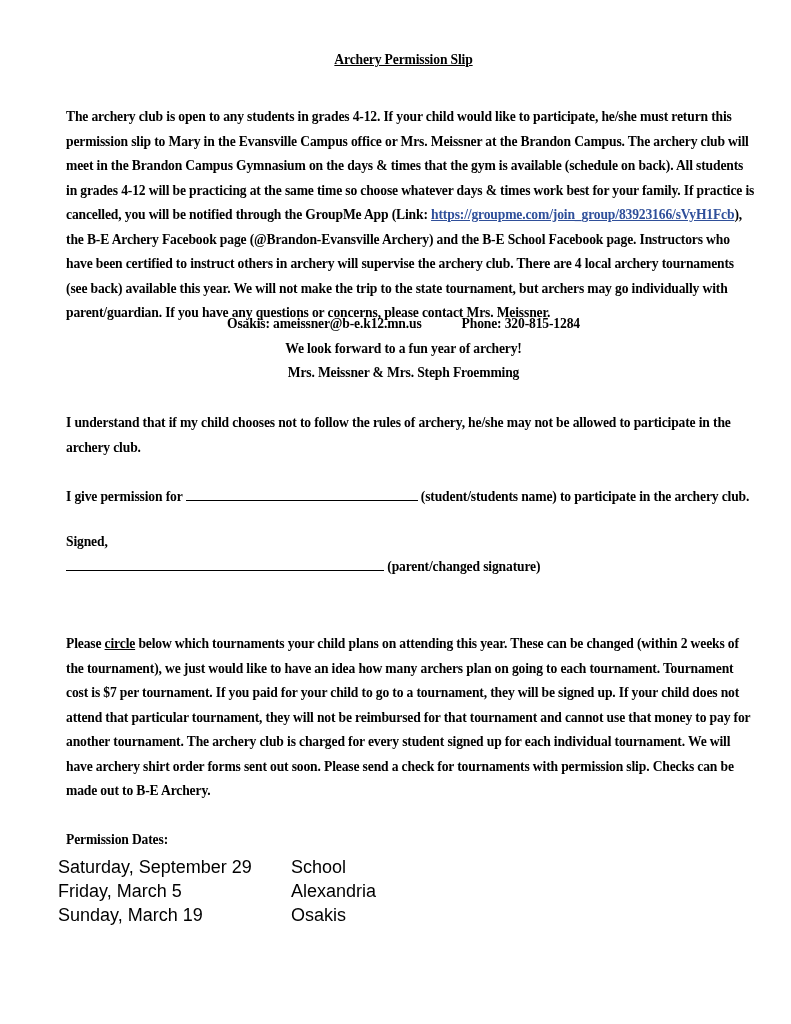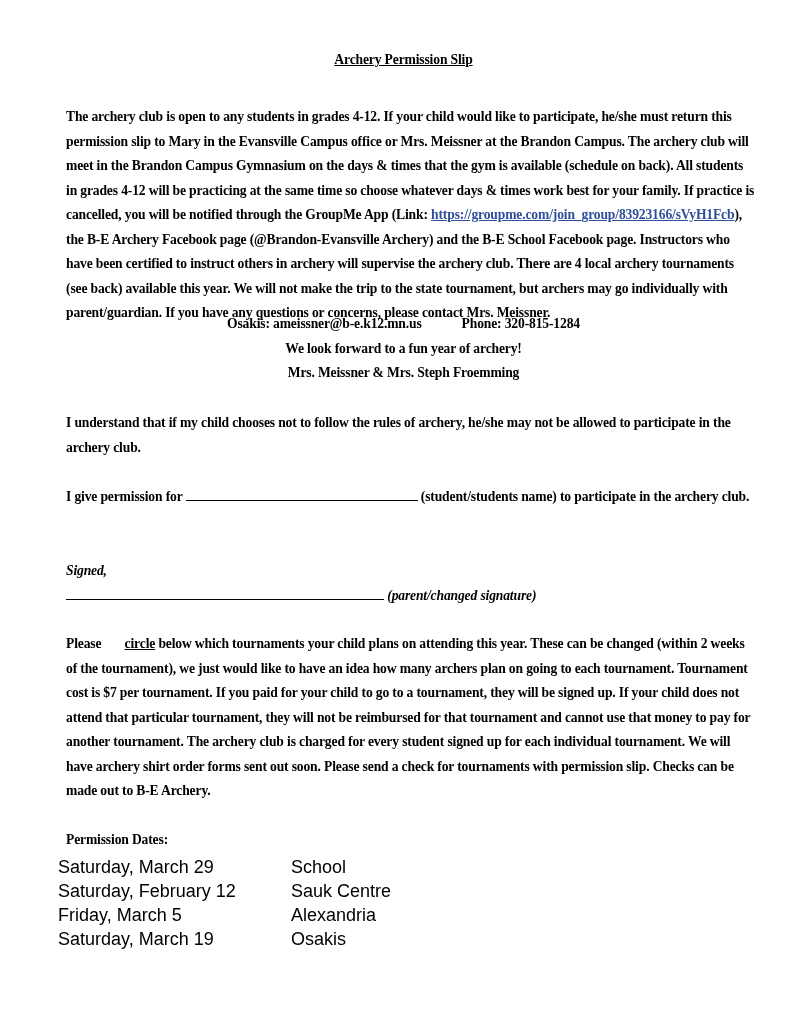--- a/index.html
+++ b/index.html
@@ -9,24 +9,24 @@
   .title { position: absolute; top: 52px; left: 0; width: 791px; text-align: center; text-decoration: underline; }
   .para { position: absolute; left: 58px; width: 690px; line-height: 24.5px; margin: 0; }
   .p1 { top: 59px; margin-top: 46px; }
   .center { position: absolute; left: 0; width: 791px; text-align: center; }
   .email-line { top: 316px; }
   .email-line .gap { display: inline-block; width: 40px; }
   .fwd { top: 341px; }
   .sig { top: 365px; }
   .p2 { top: 411px; }
   .p3 { top: 485px; }
-  .p4 { top: 559px; font-style: italic; }
+  .p4 { top: 530px; }
   .p5 { top: 632px; }
   .link { color: #2f4f9a; text-decoration: underline; }
-  .u { text-decoration: underline; margin-left: 20px; }
+  .u { text-decoration: underline; }
   .blank { display: inline-block; border-bottom: 1.3px solid #000; height: 12px; vertical-align: baseline; }
   .blank-student { width: 232px; }
   .blank-sig { width: 318px; }
   .td-head { position: absolute; left: 58px; top: 832px; }
   .dates { position: absolute; left: 58px; top: 855px; font-family: "Liberation Sans", sans-serif; font-size: 18px; line-height: 24px; }
   .date-row { display: flex; }
   .date-row .d { width: 233px; }
 </style>
 </head>
 <body>
@@ -48,30 +48,26 @@
   <p class="para p2 serif">I understand that if my child chooses not to follow the rules of archery, he/she may not be allowed to participate in the archery club.</p>
 
   <p class="para p4 serif"><span>Signed,</span><br><span class="blank blank-sig"></span><span> (parent/changed signature)</span></p>
 
   <p class="para p5 serif"><span>Please </span><span class="u">circle</span><span> below which tournaments your child plans on attending this year. These can be changed (within 2 weeks of the tournament), we just would like to have an idea how many archers plan on going to each tournament.  Tournament cost is $7 per tournament.  If you paid for your child to go to a tournament, they will be signed up.  If your child does not attend that particular tournament, they will not be reimbursed for that tournament and cannot use that money to pay for another tournament.  The archery club is charged for every student signed up for each individual tournament.   We will have archery shirt order forms sent out soon. Please send a check for tournaments with permission slip.  Checks can be made out to B-E Archery.</span></p>
 
   <div class="td-head serif">Permission Dates:</div>
 
   <div class="dates">
     <div class="date-row">
-      <span class="d">Saturday, March 29</span>
+      <span class="d">Saturday, September 29</span>
       <span>School</span>
-    </div>
-    <div class="date-row">
-      <span class="d">Saturday, February 12</span>
-      <span>Sauk Centre</span>
     </div>
     <div class="date-row">
       <span class="d">Friday, March 5</span>
       <span>Alexandria</span>
     </div>
     <div class="date-row">
-      <span class="d">Saturday, March 19</span>
+      <span class="d">Sunday, March 19</span>
       <span>Osakis</span>
     </div>
   </div>
 
 </div>
 
 </body></html>

